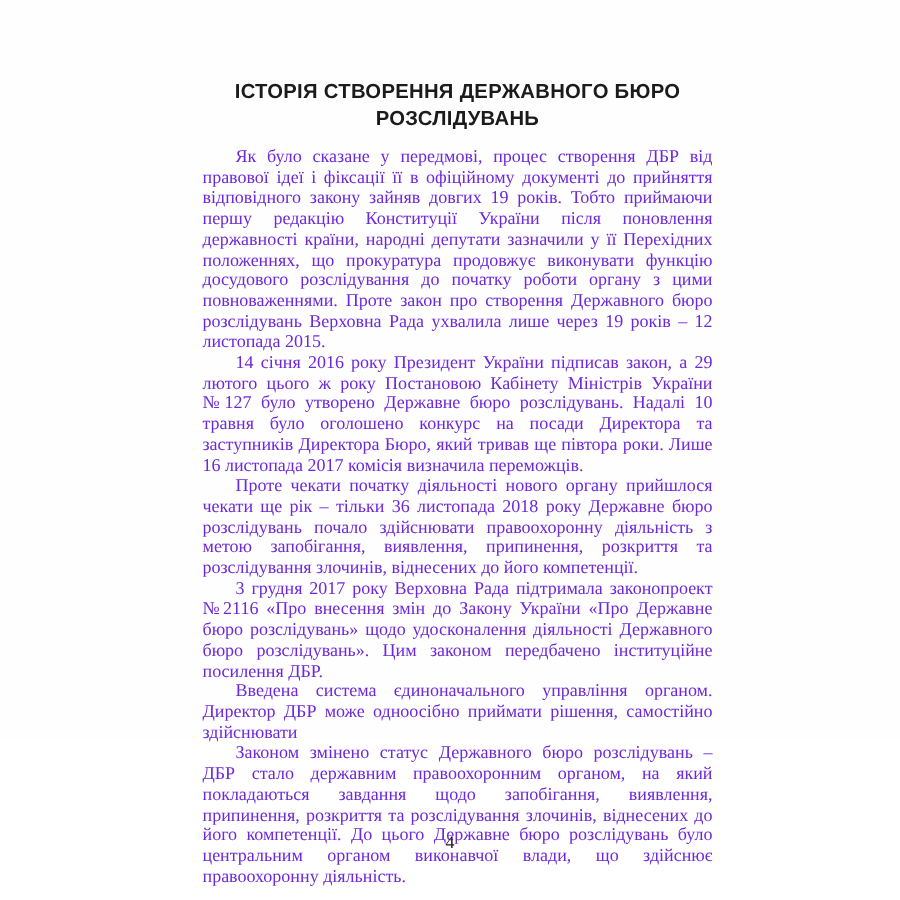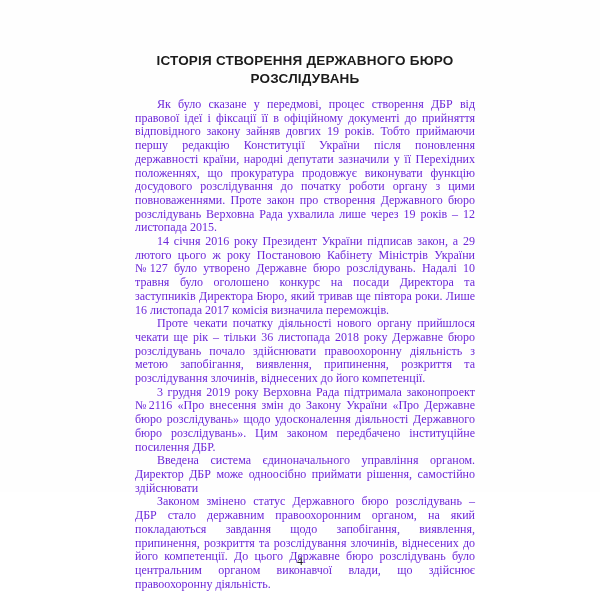--- a/index.html
+++ b/index.html
@@ -62,19 +62,19 @@
 </head>
 <body>
 
 <div class="scan-page">
   <div class="text-column">
     <h1 class="doc-title">ІСТОРІЯ СТВОРЕННЯ ДЕРЖАВНОГО БЮРО РОЗСЛІДУВАНЬ</h1>
     <div class="paragraphs">
         <p class="para">Як було сказане у передмові, процес створення ДБР від правової ідеї і фіксації її в офіційному документі до прийняття відповідного закону зайняв довгих 19 років. Тобто приймаючи першу редакцію Конституції України після поновлення державності країни, народні депутати зазначили у її Перехідних положеннях, що прокуратура продовжує виконувати функцію досудового розслідування до початку роботи органу з цими повноваженнями. Проте закон про створення Державного бюро розслідувань Верховна Рада ухвалила лише через 19 років – 12 листопада 2015.</p>
         <p class="para">14 січня 2016 року Президент України підписав закон, а 29 лютого цього ж року Постановою Кабінету Міністрів України №127 було утворено Державне бюро розслідувань. Надалі 10 травня було оголошено конкурс на посади Директора та заступників Директора Бюро, який тривав ще півтора роки. Лише 16 листопада 2017 комісія визначила переможців.</p>
         <p class="para">Проте чекати початку діяльності нового органу прийшлося чекати ще рік – тільки 36 листопада 2018 року Державне бюро розслідувань почало здійснювати правоохоронну діяльність з метою запобігання, виявлення, припинення, розкриття та розслідування злочинів, віднесених до його компетенції.</p>
-        <p class="para">3 грудня 2019 року Верховна Рада підтримала законопроект №2116 «Про внесення змін до Закону України «Про Державне бюро розслідувань» щодо удосконалення діяльності Державного бюро розслідувань». Цим законом передбачено інституційне посилення ДБР.</p>
+        <p class="para">3 грудня 2017 року Верховна Рада підтримала законопроект №2116 «Про внесення змін до Закону України «Про Державне бюро розслідувань» щодо удосконалення діяльності Державного бюро розслідувань». Цим законом передбачено інституційне посилення ДБР.</p>
         <p class="para">Введена система єдиноначального управління органом. Директор ДБР може одноосібно приймати рішення, самостійно здійснювати</p>
         <p class="para">Законом змінено статус Державного бюро розслідувань – ДБР стало державним правоохоронним органом, на який покладаються завдання щодо запобігання, виявлення, припинення, розкриття та розслідування злочинів, віднесених до його компетенції. До цього Державне бюро розслідувань було центральним органом виконавчої влади, що здійснює правоохоронну діяльність.</p>
       </div>
   </div>
   <div class="page-number">4</div>
 </div>
 
 </body></html>

